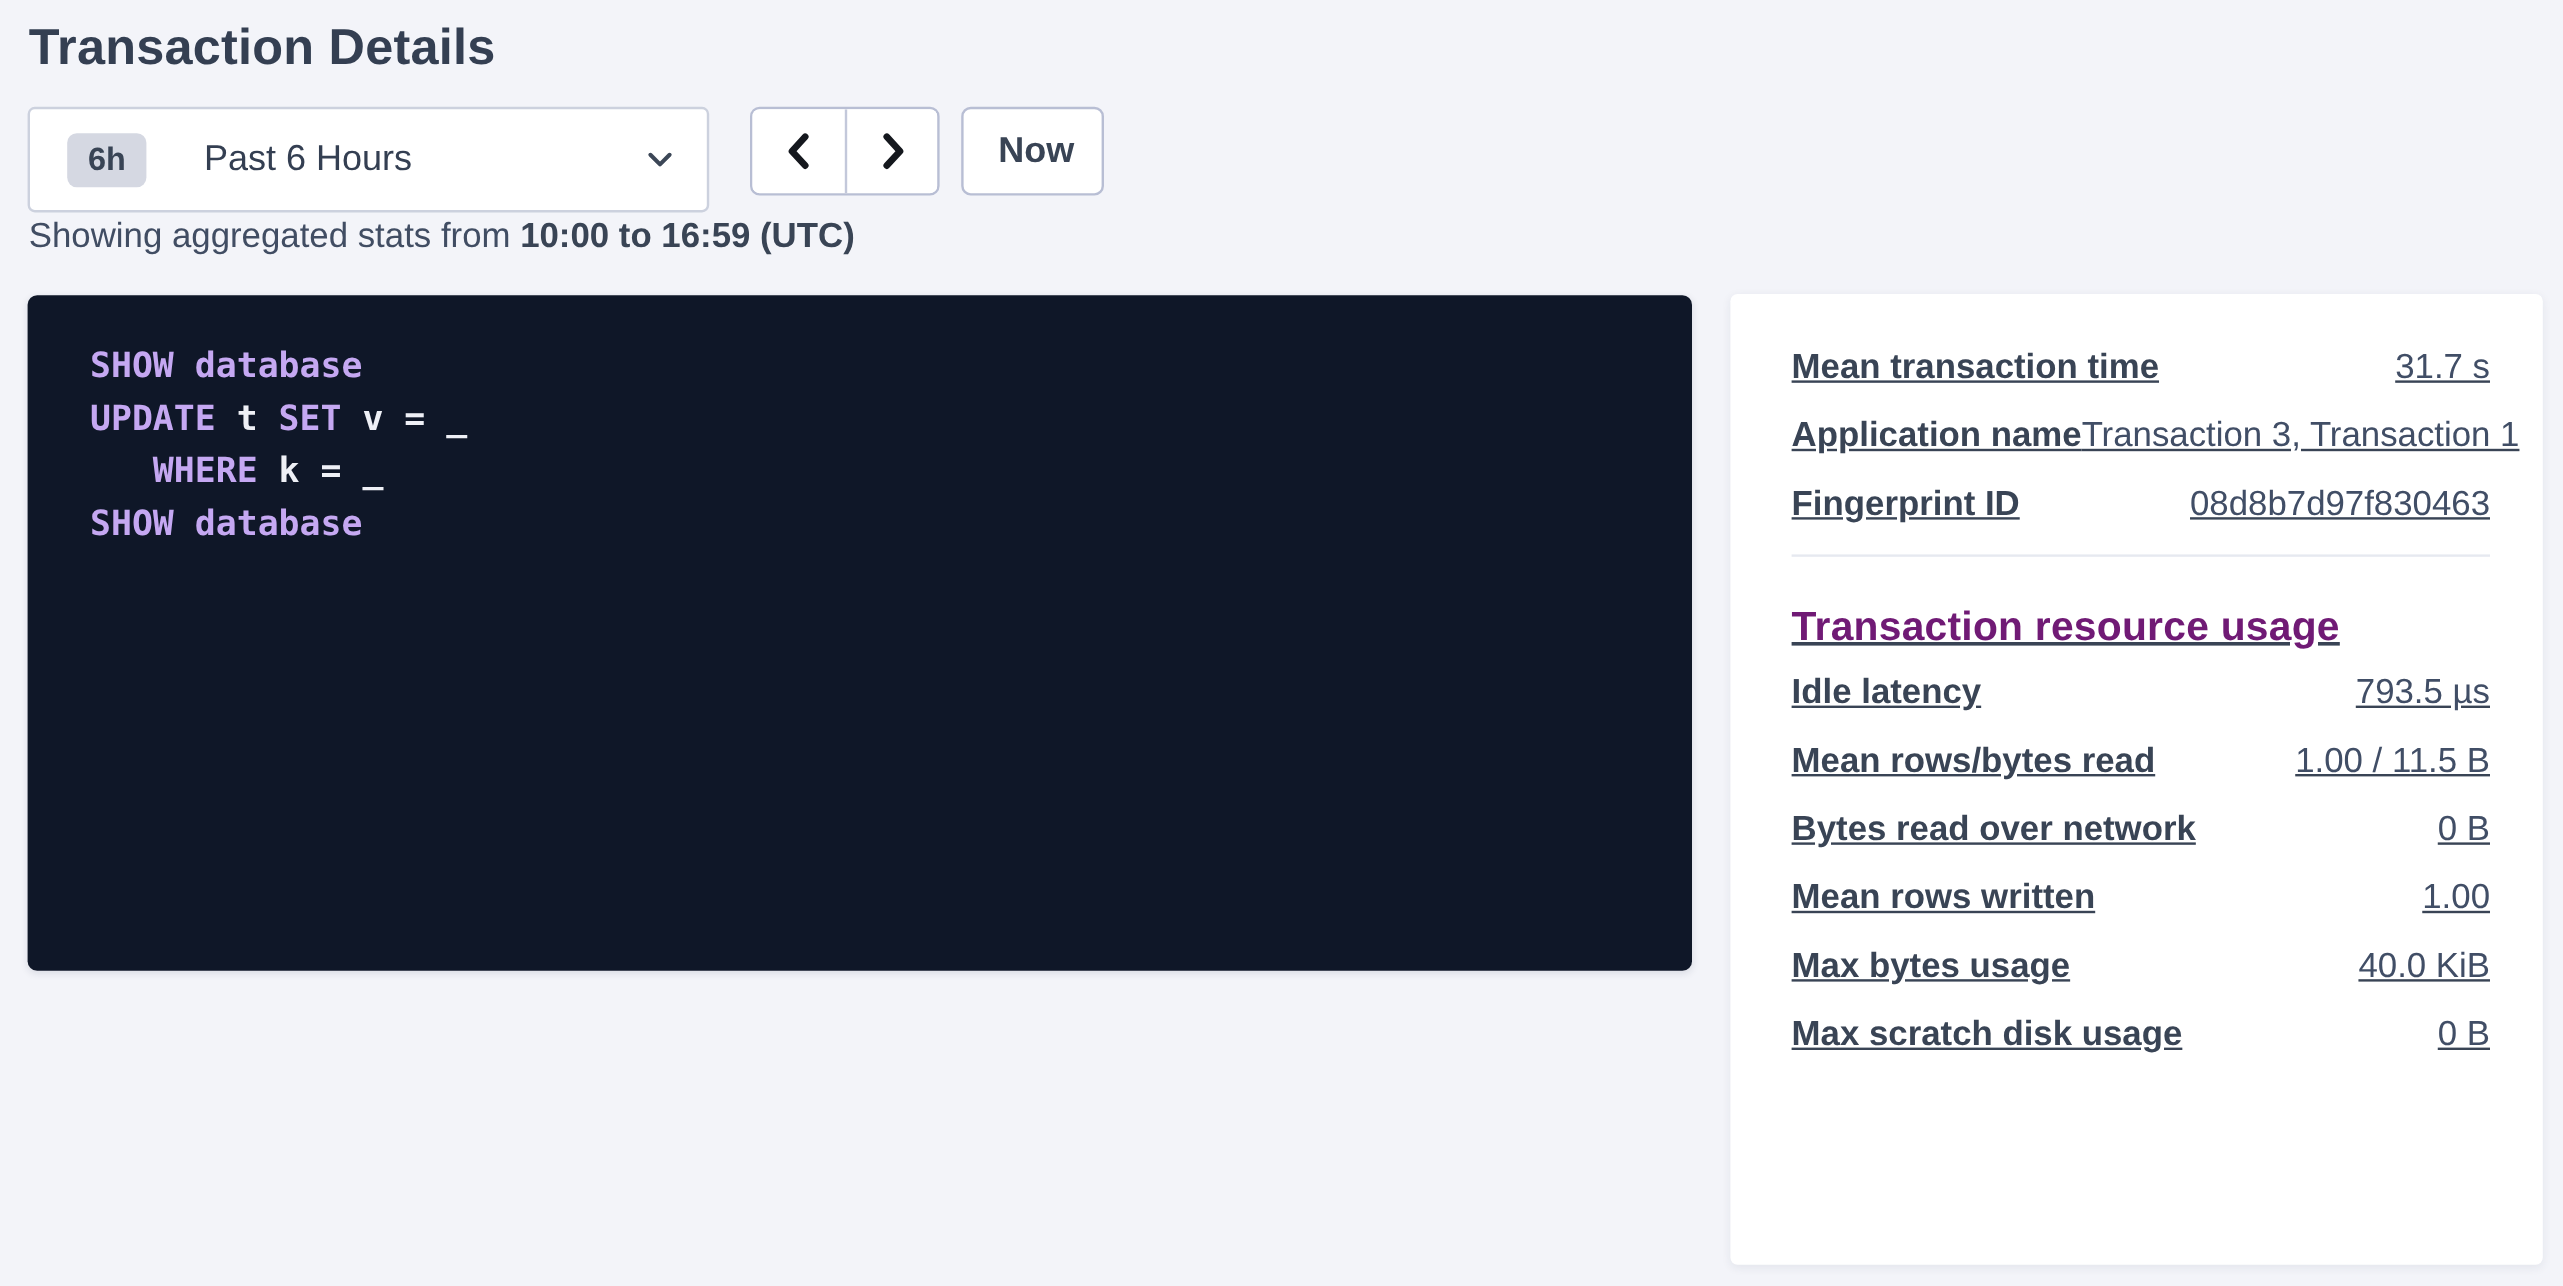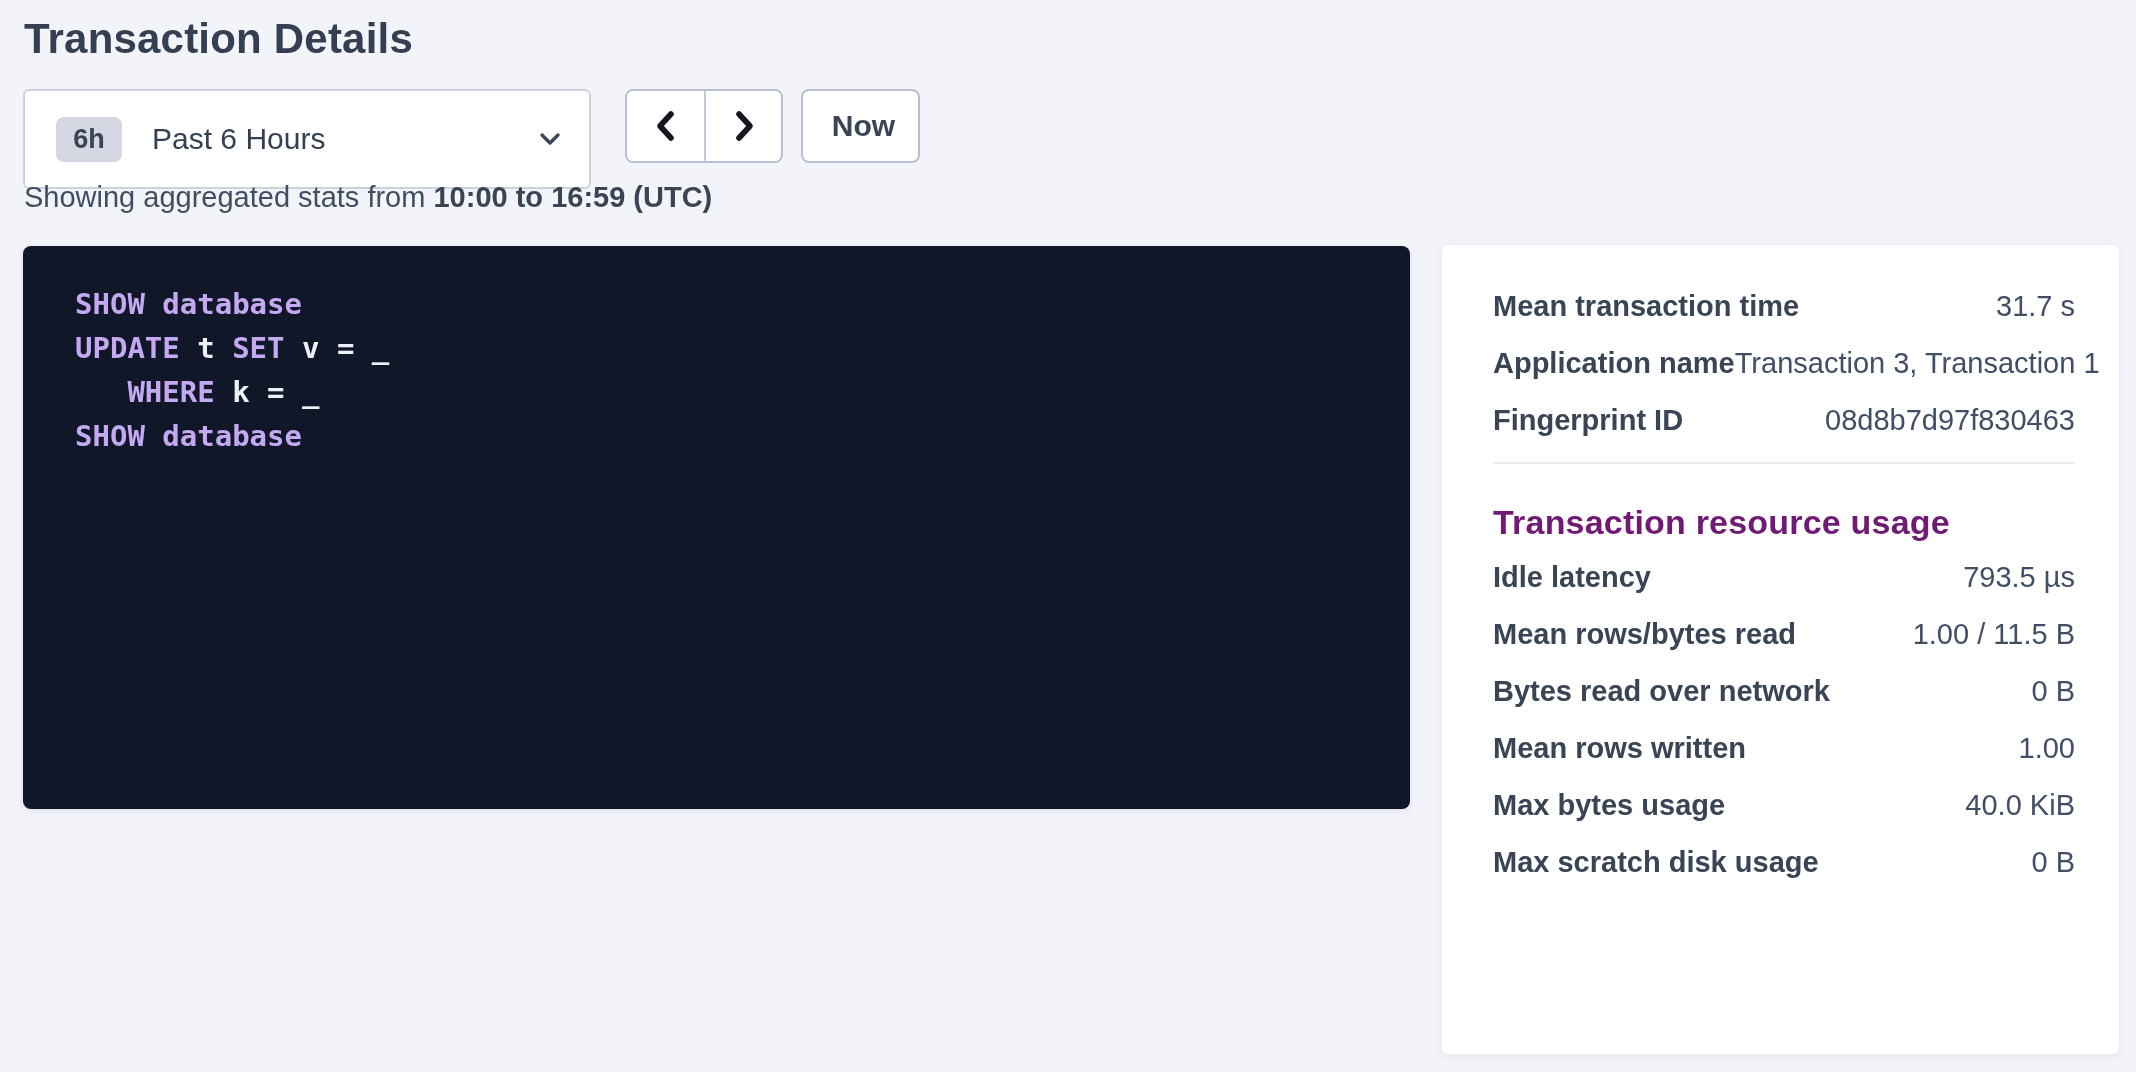--- a/index.html
+++ b/index.html
@@ -19,39 +19,39 @@
     margin: 0;
     font-size: 42px; line-height: 50px; font-weight: 700;
     color: #343f52;
     letter-spacing: 0.2px;
   }
 
   
   .controls { position: absolute; left: 23px; top: 89px; display: flex; align-items: flex-start; }
 
   .range-select {
-    width: 568px; height: 100px;
+    width: 568px; height: 88px;
     background: #ffffff;
     border: 2px solid #ccd1de;
     border-radius: 6px;
     display: flex; align-items: center;
     padding-left: 31px;
     position: relative;
     cursor: pointer;
   }
   .range-badge {
     min-width: 66px; height: 45px;
     background: #d5d8e2;
     border-radius: 8px;
     display: flex; align-items: center; justify-content: center;
     font-size: 27px; font-weight: 700; color: #394455;
     margin-right: 30px;
     padding: 0 14px;
   }
-  .range-label { font-size: 30px; color: #343f52; }
+  .range-label { font-size: 30px; color: #343f52; margin-left: 18px; }
   .caret-down { position: absolute; right: 26px; top: 50%; transform: translateY(-50%); display: flex; }
 
   .nav-buttons {
     margin-left: 34px;
     display: flex;
     border: 2px solid #b8bed4;
     border-radius: 8px;
     overflow: hidden;
     background: #ffffff;
     height: 74px;
@@ -104,20 +104,21 @@
   .tok-plain   { color: #eef0f6; }
 
   
   .stats-card {
     position: absolute; left: 1442px; top: 245px;
     width: 677px; height: 809px;
     background: #ffffff;
     border-radius: 6px;
     box-shadow: 0 2px 8px rgba(30, 40, 70, 0.07);
     padding: 46px 44px 0 51px;
+    text-decoration: underline;
   }
   .stat-row {
     display: flex; justify-content: space-between; align-items: baseline;
     font-size: 29px; line-height: 30px;
     margin-bottom: 27px;
   }
   .stat-label { font-weight: 700; color: #394455; white-space: nowrap; }
   .stat-value { font-weight: 400; color: #414e66; white-space: nowrap; text-align: right; }
 
   .card-divider {

